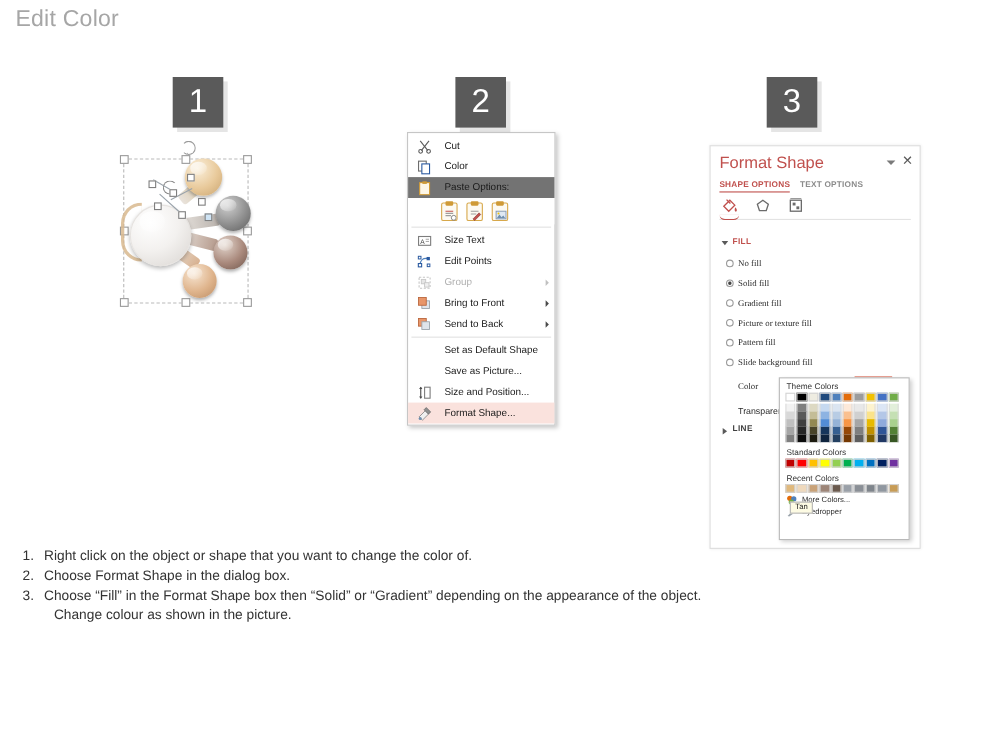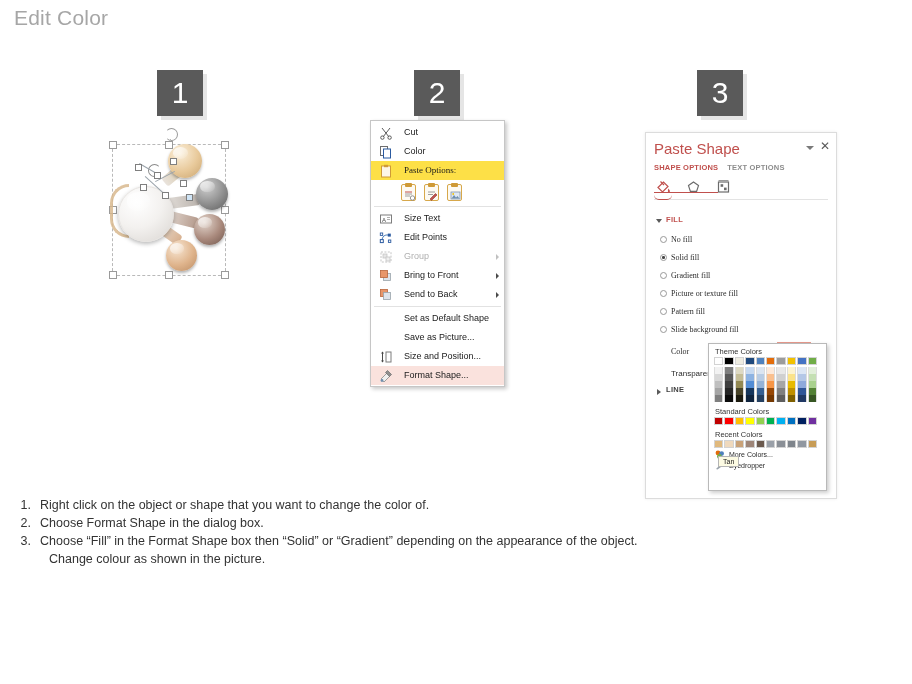--- a/index.html
+++ b/index.html
@@ -118,21 +118,21 @@
     padding:2px 0 1px 0;
   }
   .ctx-item{
     position:relative;height:19px;line-height:19px;
     padding-left:33px;padding-right:14px;
     white-space:nowrap;
     cursor:default;
   }
   .ctx-item.disabled{color:#b0b0b0;}
   .ctx-item.highlight{background:#fae2dd;}
-  .ctx-item.pasterow{background:#fde047;font-family:Liberation Serif, serif;}
+  .ctx-item.pasterow{background:#737373;}
   .ctx-ico{
     position:absolute;left:8px;top:3px;width:14px;height:14px;
   }
   .ctx-arrow{
     position:absolute;right:5px;top:7px;
     width:0;height:0;border-left:3px solid #4a4a4a;
     border-top:3px solid transparent;border-bottom:3px solid transparent;
   }
   .ctx-arrow.dim{border-left-color:#c0c0c0;}
   .ctx-sep{height:1px;background:#e2e2e2;margin:2px 3px;}
@@ -169,21 +169,21 @@
     border-left:4px solid transparent;border-right:4px solid transparent;
   }
   .fmt-close{
     position:absolute;right:6px;top:7px;font-size:12px;color:#5a5a5a;
     line-height:12px;
   }
   .fmt-tabs{
     position:absolute;left:8px;top:30px;display:flex;gap:9px;font-size:7.5px;
     font-weight:bold;letter-spacing:.2px;
   }
-  .fmt-tab{color:#8c8c8c;padding-bottom:20px;}
+  .fmt-tab{color:#8c8c8c;padding-bottom:2px;}
   .fmt-tab.active{color:#c0504d;border-bottom:1.5px solid #c0504d;}
   .fmt-icons{
     position:absolute;left:9px;top:46px;display:flex;gap:13px;align-items:center;
   }
   .fmt-underline{
     position:absolute;left:8px;top:66px;width:174px;height:1px;background:#e3e3e3;
   }
   .fmt-underline::before{
     content:"";position:absolute;left:0;top:-4px;width:18px;height:4px;
     border-bottom:1px solid #c0504d;border-radius:0 0 9px 9px;
@@ -457,21 +457,21 @@
         <path d="M8.5 1.5 L12.5 5.5 L10.5 7.5 L6.5 3.5 Z" fill="#8f8f8f" stroke="#6a6a6a" stroke-width=".7"></path>
         <circle cx="3" cy="11.5" r="1.4" fill="#6f8fae"></circle>
       </svg>
     </span>
     <span>Format Shape...</span>
   </div>
 </div>
 
 <div class="fmt-pane">
 
-  <div class="fmt-title">Paste Shape</div>
+  <div class="fmt-title">Format Shape</div>
   <div class="fmt-chev"></div>
   <div class="fmt-close">✕</div>
 
   <div class="fmt-tabs">
     <div class="fmt-tab active">SHAPE OPTIONS</div>
     <div class="fmt-tab">TEXT OPTIONS</div>
   </div>
 
   <div class="fmt-icons">
     <span>

